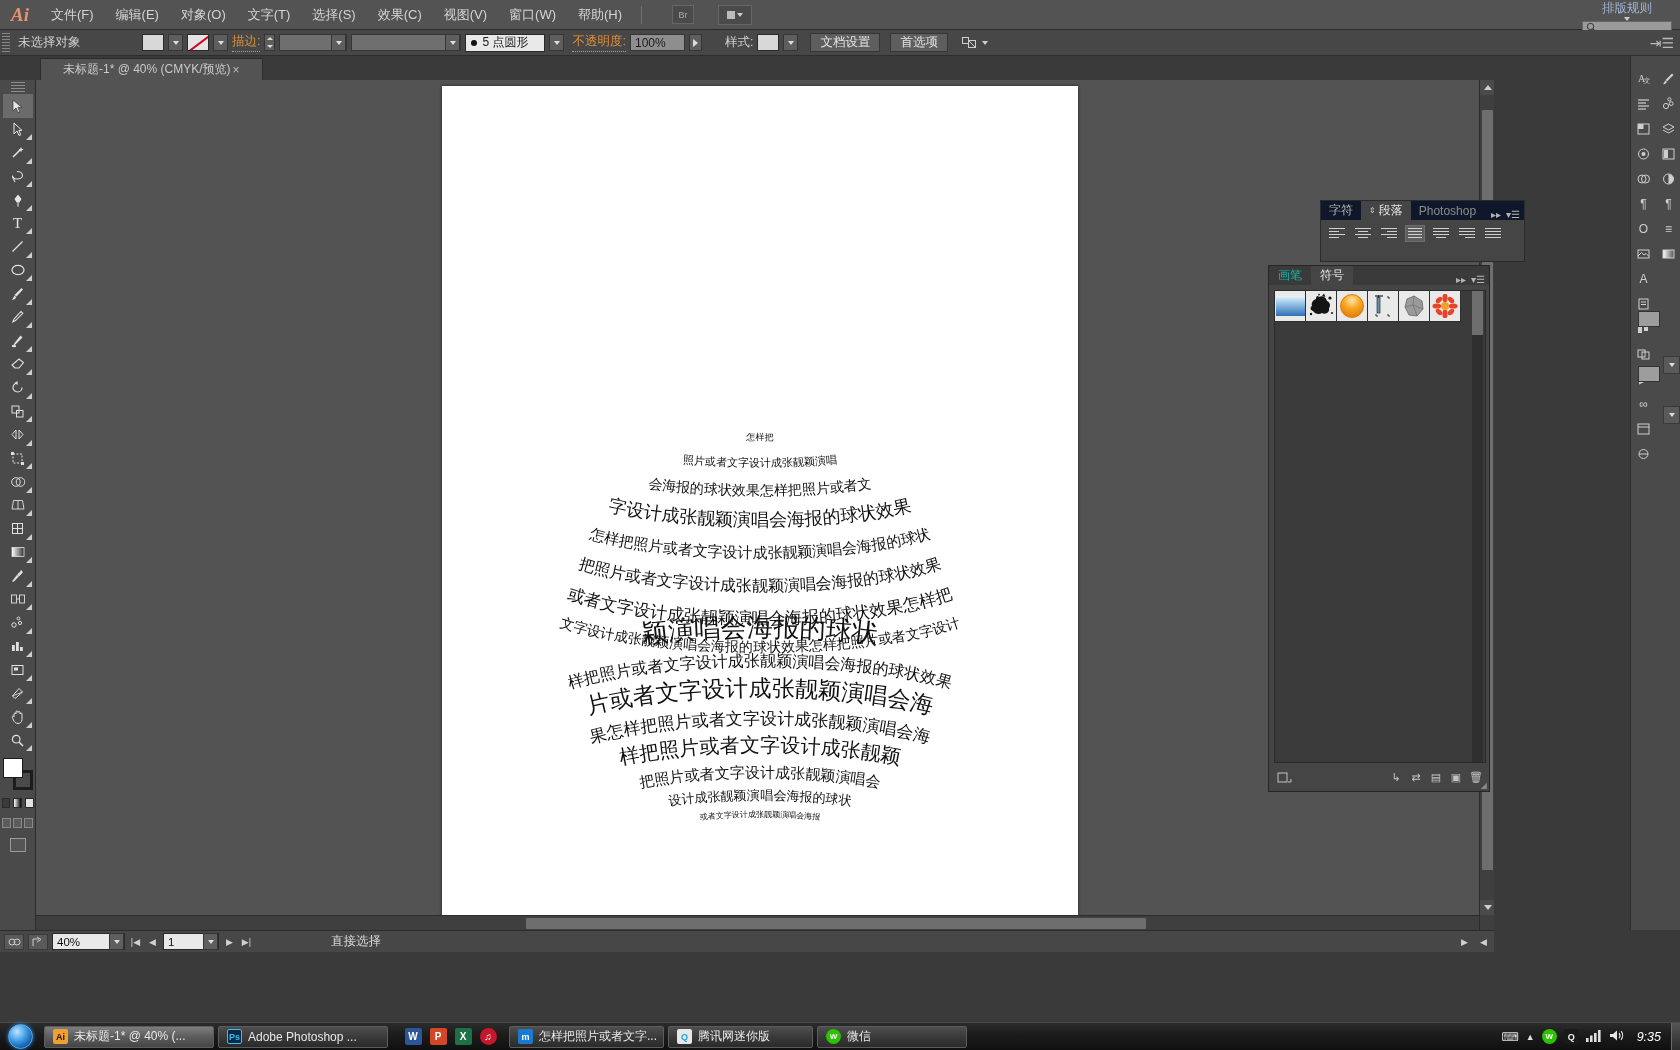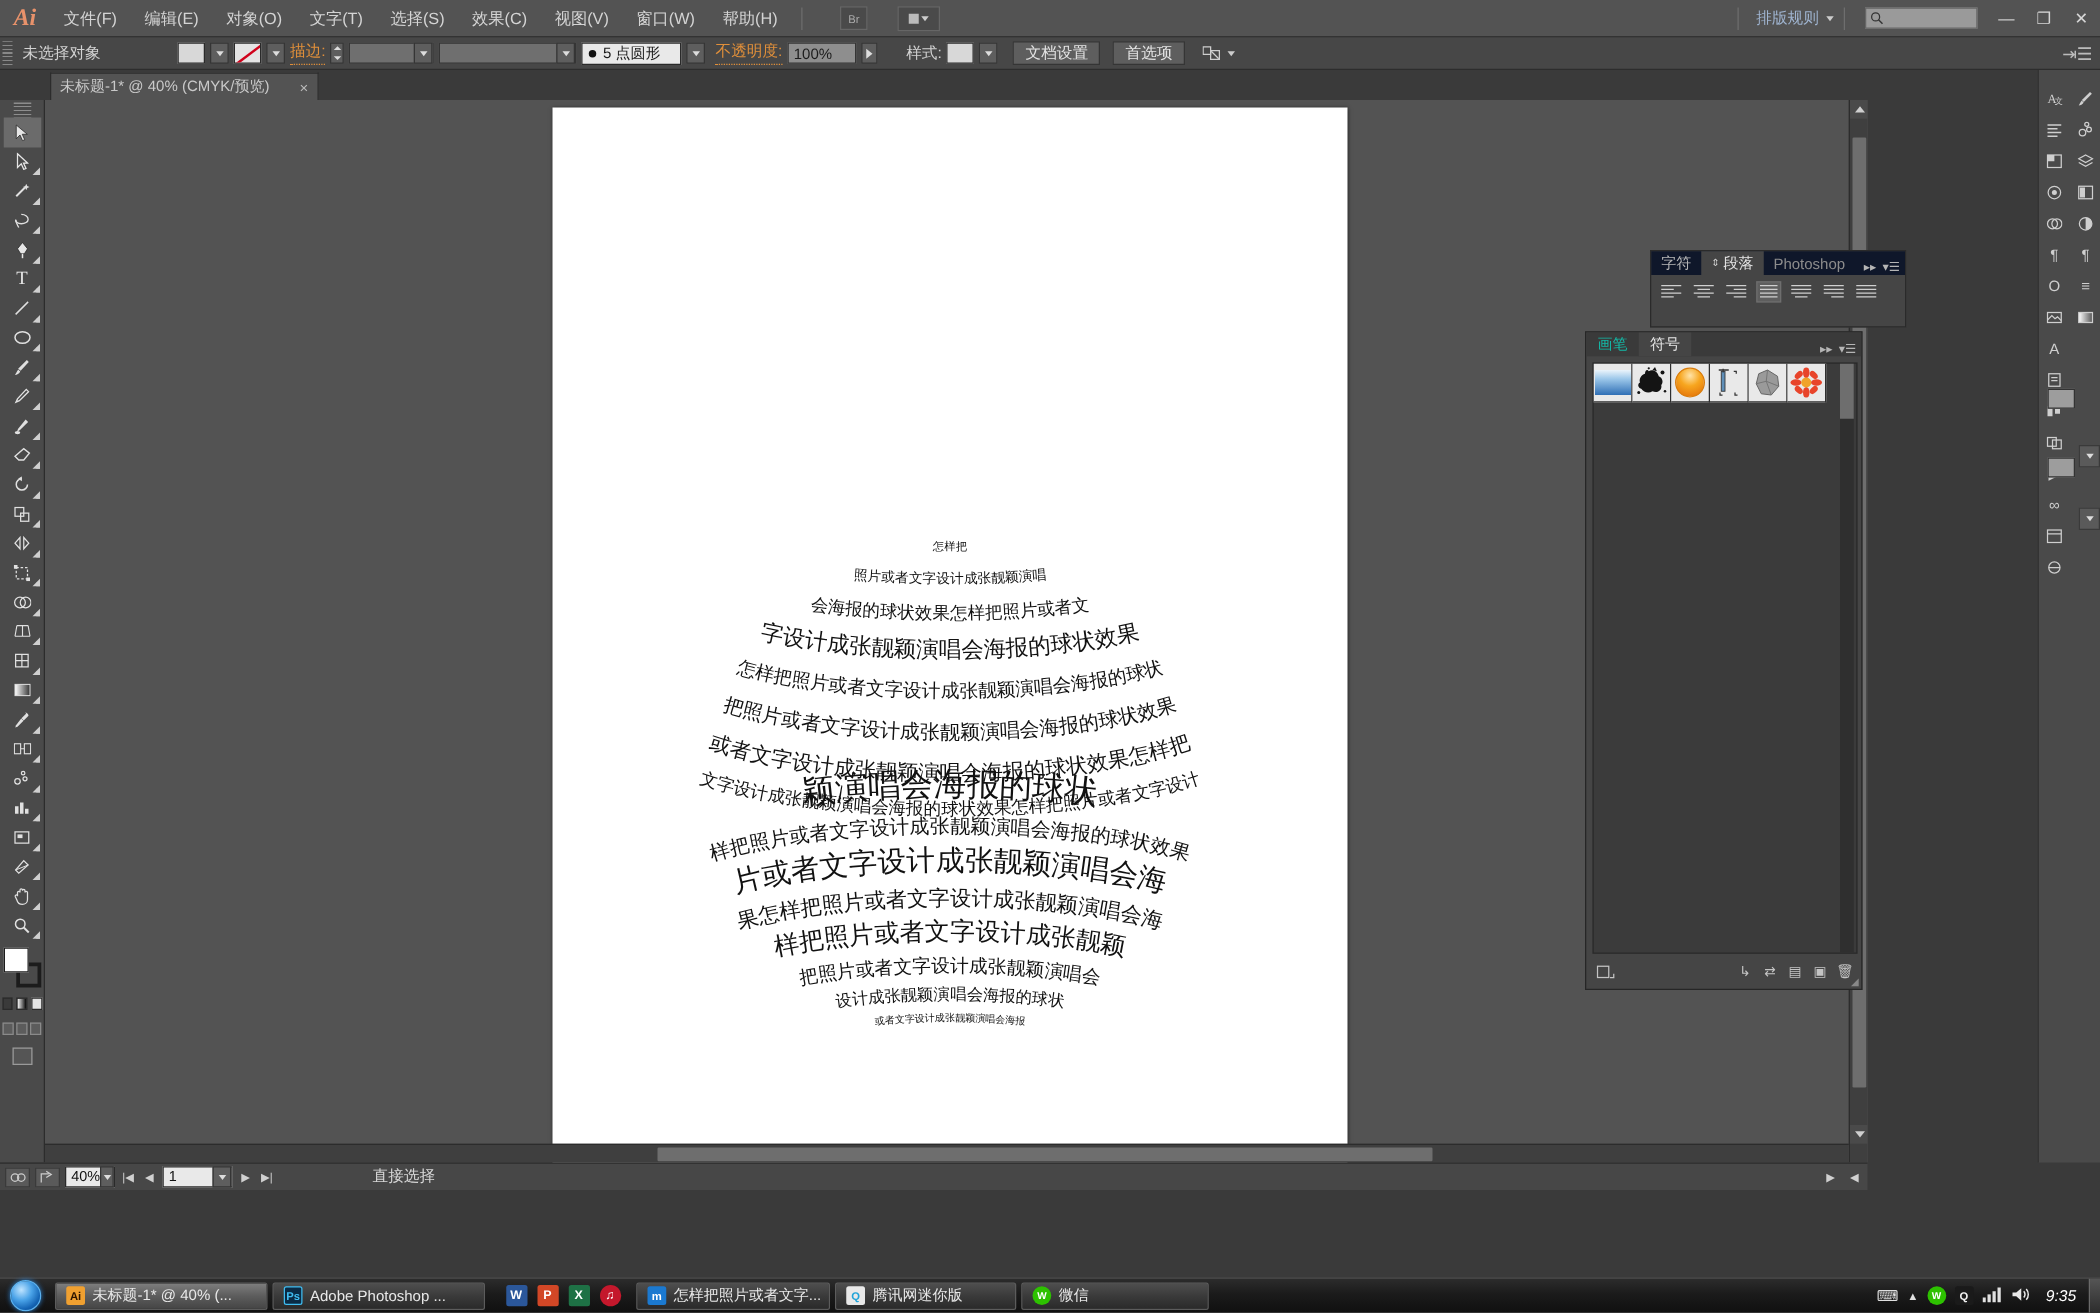--- a/index.html
+++ b/index.html
@@ -31,21 +31,21 @@
     width:22px; height:19px; background:#4a4a4a; border:1px solid #666;
     color:#aaa; font-size:9px; display:flex;align-items:center;justify-content:center;
     margin-left:22px;
   }
   #arrange-btn {
     width:34px;height:20px;background:#4a4a4a;border:1px solid #666;margin-left:24px;
     display:flex;align-items:center;justify-content:center;gap:2px;
   }
   .sq { width:8px;height:8px;background:#bbb; }
   .tri-d { width:0;height:0;border-left:3.5px solid transparent;border-right:3.5px solid transparent;border-top:4px solid #ccc; }
-  #menu-right { margin-left:auto; display:flex; align-items:center; height:30px; }
+  #menu-right { margin-left:auto; display:flex; align-items:center; height:30px;flex-direction:column; }
   #workspace-label { color:#9fb4d0; font-size:12.5px; padding:0 6px; }
   #search-box {
     width:90px;height:17px;background:#9a9a9a;border:1px solid #666;
     display:flex;align-items:center;padding-left:3px;margin:0 8px;
   }
   .win-btn {
     width:30px;height:30px;display:flex;align-items:center;justify-content:center;
     color:#d6d6d6;font-size:13px;
   }
 
@@ -83,21 +83,21 @@
     display:flex;align-items:center;justify-content:center;padding:0 9px; }
   #cb-right { margin-left:auto; padding-right:6px; color:#bbb;font-size:14px; }
 
   
   #tabbar {
     position:absolute;left:0;top:56px;width:1680px;height:24px;background:#3a3a3a;
     display:flex;align-items:flex-end;
   }
   #doc-tab {
     margin-left:40px; height:22px; background:#535353; border:1px solid #2c2c2c; border-bottom:none;
-    display:flex;align-items:center;padding:0 7px;gap:24px;
+    display:flex;align-items:center;padding:0 22px;gap:2px;
   }
   #doc-tab-title { color:#c9c9c9; font-size:12px; }
   #doc-tab-close { color:#bbb; font-size:12px; }
 
   
   #toolbar {
     position:absolute;left:0;top:80px;width:36px;height:850px;background:#4a4a4a;
     border-right:1px solid #2c2c2c;
     display:flex;flex-direction:column;align-items:center;
   }
@@ -141,21 +141,21 @@
   .sc-arrow { position:absolute;left:0;width:15px;height:15px;background:#4a4a4a;display:flex;align-items:center;justify-content:center; }
   #hscroll { position:absolute;left:0;bottom:0;height:15px;width:1443px;background:#3f3f3f;border-top:1px solid #2c2c2c; }
   #hthumb { position:absolute;top:2px;left:490px;width:620px;height:11px;background:#6e6e6e;border-radius:1px; }
 
   
   #statusbar {
     position:absolute;left:0;top:930px;width:1494px;height:22px;background:#474747;
     border-top:1px solid #2c2c2c;display:flex;align-items:center;gap:4px;padding-left:4px;
   }
   .sb-icon { width:20px;height:16px;background:#5a5a5a;border:1px solid #3a3a3a;display:flex;align-items:center;justify-content:center;color:#ccc;font-size:10px; }
-  #zoom-combo { width:40px;height:17px;background:#e9e9e9;border:1px solid #2a2a2a;display:flex;align-items:center; }
+  #zoom-combo { width:73px;height:17px;background:#e9e9e9;border:1px solid #2a2a2a;display:flex;align-items:center; }
   #zoom-val { flex:1;color:#111;font-size:11.5px;padding-left:4px; }
   .nav-btn{width:13px;height:17px;display:flex;align-items:center;justify-content:center;color:#d0d0d0;font-size:9px;}
   #page-combo{width:56px;height:17px;background:#e9e9e9;border:1px solid #2a2a2a;display:flex;align-items:center;}
   #page-val{flex:1;color:#111;font-size:11.5px;padding-left:4px;}
   #sb-tool{color:#d8d8d8;font-size:12.5px;margin-left:74px;}
   #sb-right{margin-left:auto;display:flex;align-items:center;gap:6px;padding-right:4px;color:#d0d0d0;font-size:10px;}
 
   
   #rightdock {
     position:absolute;right:0;top:56px;width:50px;height:874px;background:#4a4a4a;

